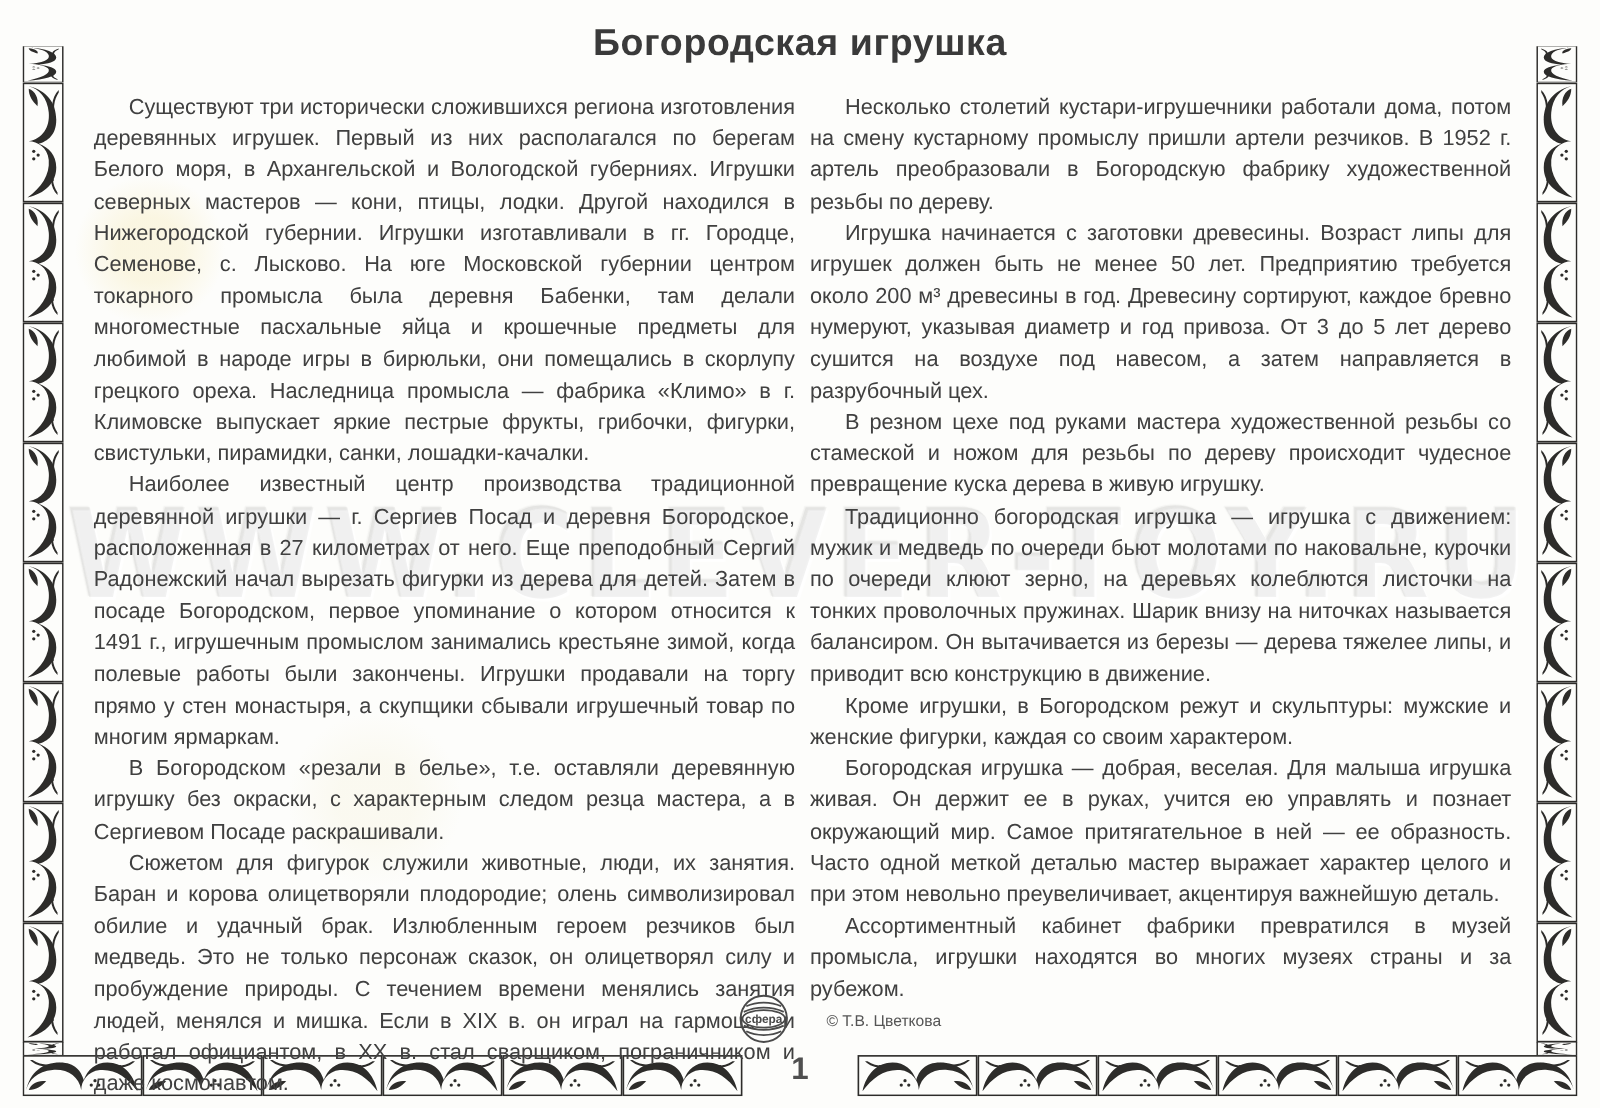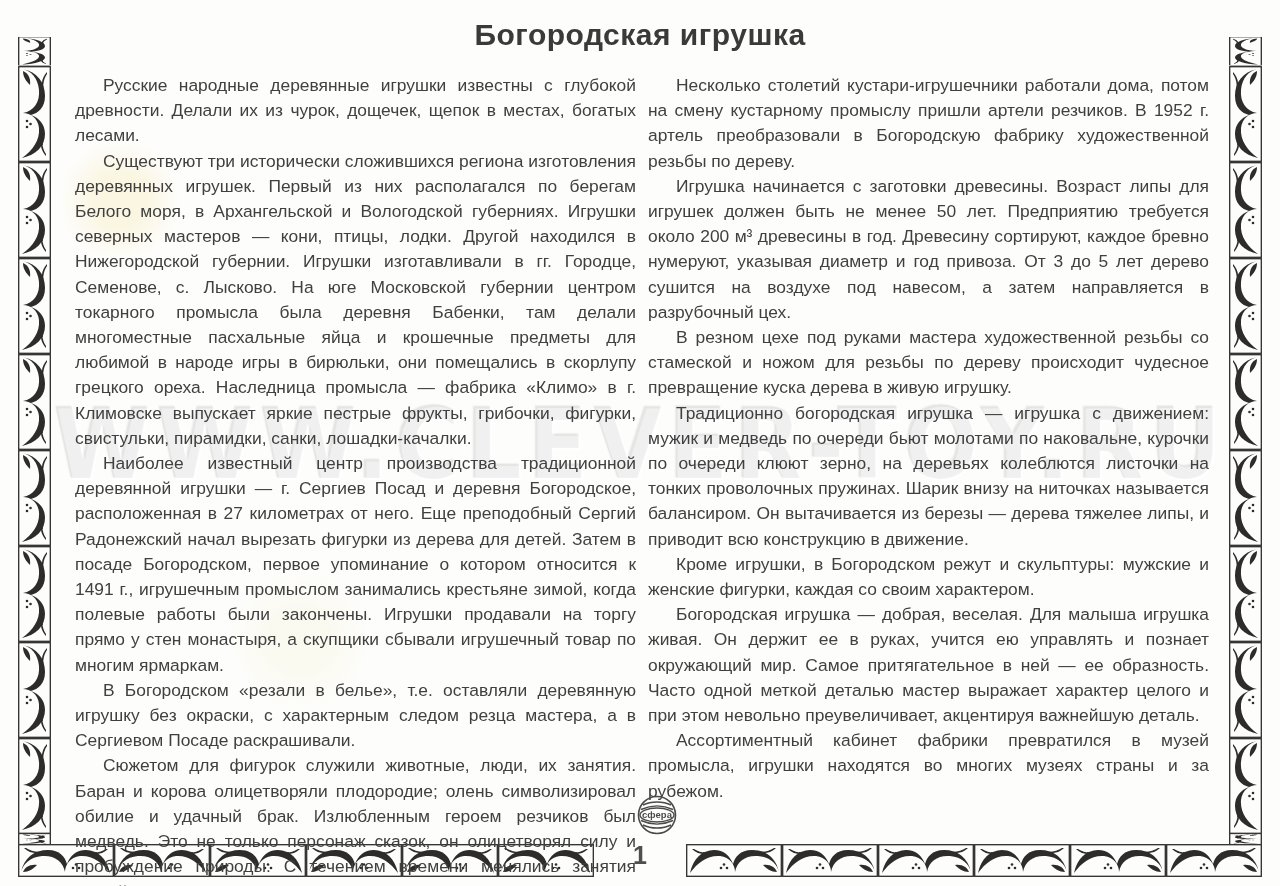--- a/index.html
+++ b/index.html
@@ -130,21 +130,20 @@
       <use href="#tileV" transform="translate(384,0) matrix(0,-1,1,0,0,33)"></use>
       <use href="#tileV" transform="translate(480,0) matrix(0,-1,1,0,0,33)"></use>
     </g>
   </svg>
 
   <div class="watermark">WWW.CLEVER-TOY.RU</div>
 
   <div class="title">Богородская игрушка</div>
 
   <div id="col-left" class="col">
-    <p>Русские народные деревянные игрушки известны с глубокой древности. Делали их из чурок, дощечек, щепок в местах, богатых лесами.</p>
     <p>Существуют три исторически сложившихся региона изготовления деревянных игрушек. Первый из них располагался по берегам Белого моря, в Архангельской и Вологодской губерниях. Игрушки северных мастеров — кони, птицы, лодки. Другой находился в Нижегородской губернии. Игрушки изготавливали в гг. Городце, Семенове, с. Лысково. На юге Московской губернии центром токарного промысла была деревня Бабенки, там делали многоместные пасхальные яйца и крошечные предметы для любимой в народе игры в бирюльки, они помещались в скорлупу грецкого ореха. Наследница промысла — фабрика «Климо» в г. Климовске выпускает яркие пестрые фрукты, грибочки, фигурки, свистульки, пирамидки, санки, лошадки-качалки.</p>
     <p>Наиболее известный центр производства традиционной деревянной игрушки — г. Сергиев Посад и деревня Богородское, расположенная в 27 километрах от него. Еще преподобный Сергий Радонежский начал вырезать фигурки из дерева для детей. Затем в посаде Богородском, первое упоминание о котором относится к 1491 г., игрушечным промыслом занимались крестьяне зимой, когда полевые работы были закончены. Игрушки продавали на торгу прямо у стен монастыря, а скупщики сбывали игрушечный товар по многим ярмаркам.</p>
     <p>В Богородском «резали в белье», т.е. оставляли деревянную игрушку без окраски, с характерным следом резца мастера, а в Сергиевом Посаде раскрашивали.</p>
     <p>Сюжетом для фигурок служили животные, люди, их занятия. Баран и корова олицетворяли плодородие; олень символизировал обилие и удачный брак. Излюбленным героем резчиков был медведь. Это не только персонаж сказок, он олицетворял силу и пробуждение природы. С течением времени менялись занятия людей, менялся и мишка. Если в XIX в. он играл на гармошке и работал официантом, в XX в. стал сварщиком, пограничником и даже космонавтом.</p>
   </div>
 
   <div id="col-right" class="col">
     <p>Несколько столетий кустари-игрушечники работали дома, потом на смену кустарному промыслу пришли артели резчиков. В 1952 г. артель преобразовали в Богородскую фабрику художественной резьбы по дереву.</p>
     <p>Игрушка начинается с заготовки древесины. Возраст липы для игрушек должен быть не менее 50 лет. Предприятию требуется около 200 м³ древесины в год. Древесину сортируют, каждое бревно нумеруют, указывая диаметр и год привоза. От 3 до 5 лет дерево сушится на воздухе под навесом, а затем направляется в разрубочный цех.</p>
     <p>В резном цехе под руками мастера художественной резьбы со стамеской и ножом для резьбы по дереву происходит чудесное превращение куска дерева в живую игрушку.</p>
@@ -158,18 +157,19 @@
     <svg width="40" height="40" viewBox="0 0 40 40">
       <circle cx="20" cy="20" r="18.5" fill="none" stroke="#4a4a4a" stroke-width="1.6"></circle>
       <path d="M6 10 C 14 6 26 6 34 10" fill="none" stroke="#4a4a4a" stroke-width="1.4"></path>
       <path d="M4 14.5 C 14 10 26 10 36 14.5" fill="none" stroke="#4a4a4a" stroke-width="1.4"></path>
       <path d="M6 30 C 14 34 26 34 34 30" fill="none" stroke="#4a4a4a" stroke-width="1.4"></path>
       <path d="M4 25.5 C 14 30 26 30 36 25.5" fill="none" stroke="#4a4a4a" stroke-width="1.4"></path>
       <ellipse cx="20" cy="20" rx="17" ry="7" fill="#ffffff" stroke="#4a4a4a" stroke-width="1.4"></ellipse>
       <text x="20" y="23.4" text-anchor="middle" font-size="9.5" font-weight="bold" fill="#4a4a4a" font-family="Liberation Sans, sans-serif">сфера</text>
     </svg>
     <div class="footer-text">
+      <div class="footer-copy">© Т.В. Цветкова</div>
     </div>
   </div>
 
   <div class="page-number">1</div>
 
 </div>
 
 </body></html>

